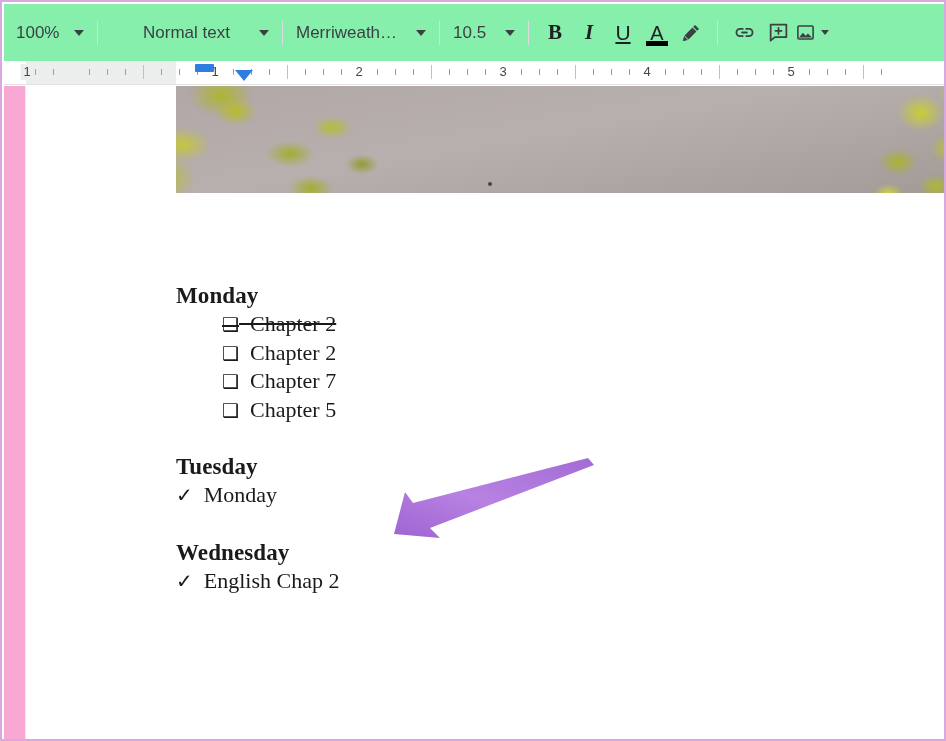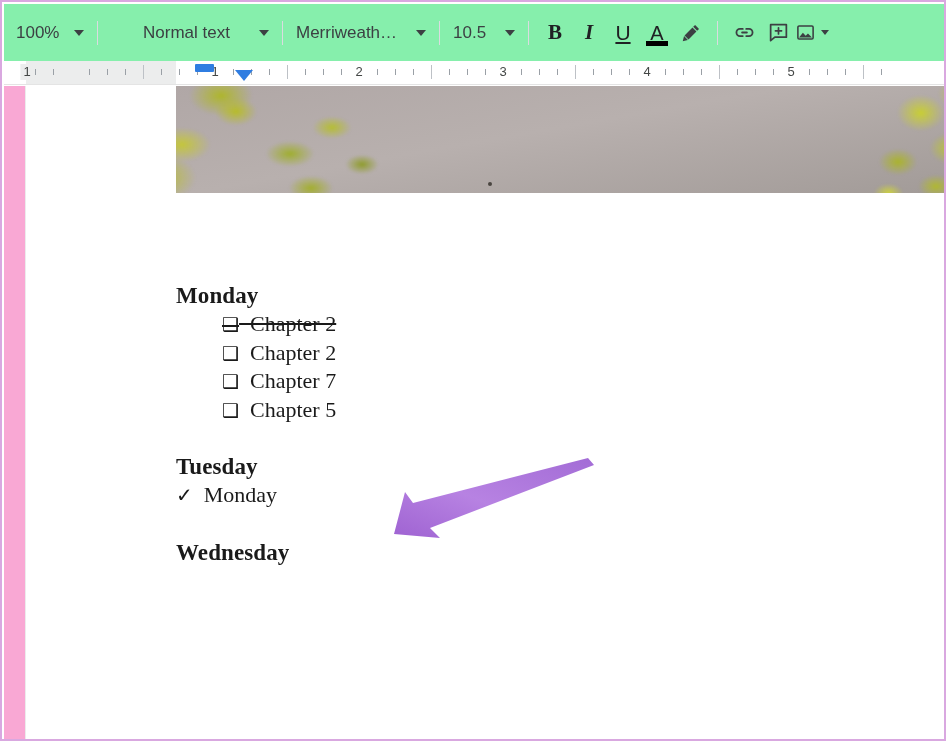--- a/index.html
+++ b/index.html
@@ -427,20 +427,21 @@
           <div class="day-head">Monday</div>
           <div class="todo indented struck"><span class="box">❑</span><span>  Chapter 2</span></div>
           <div class="todo indented"><span class="box">❑</span><span>  Chapter 2</span></div>
           <div class="todo indented"><span class="box">❑</span><span>  Chapter 7</span></div>
           <div class="todo indented"><span class="box">❑</span><span>  Chapter 5</span></div>
           <div class="gap-md"></div>
           <div class="day-head">Tuesday</div>
           <div class="todo"><span class="tick">✓</span><span>  Monday</span></div>
           <div class="gap-md"></div>
           <div class="day-head">Wednesday</div>
+          <div class="todo"><span class="tick">✓</span><span>  English Chap 2</span></div>
         </div>
 
       <div class="arrow-anno">
         <svg width="212" height="90" viewBox="0 0 212 90">
           <defs>
             <linearGradient id="arrGrad" x1="0" y1="1" x2="1" y2="0">
               <stop offset="0%" stop-color="#9f63d2"></stop>
               <stop offset="45%" stop-color="#b782e2"></stop>
               <stop offset="100%" stop-color="#a36cd6"></stop>
             </linearGradient>

